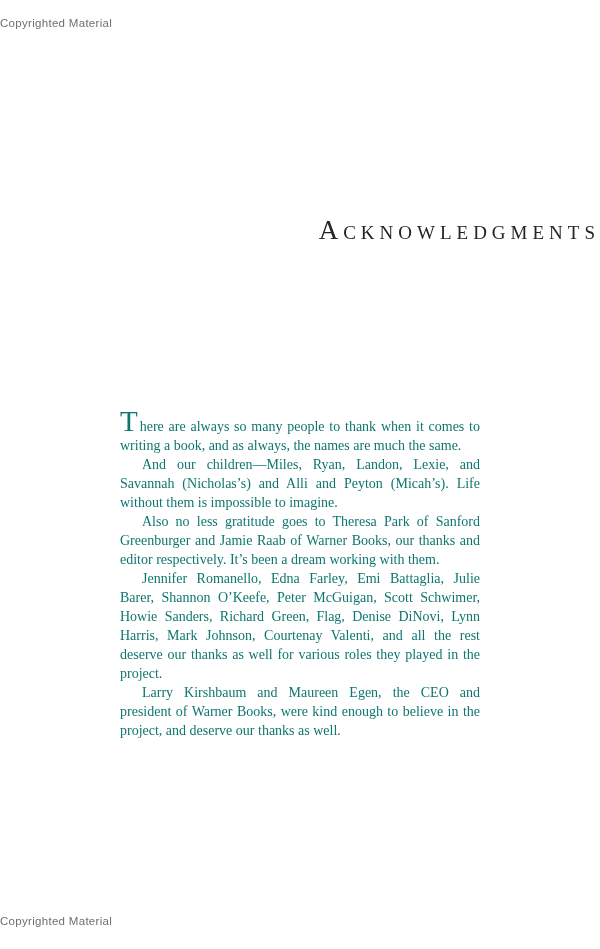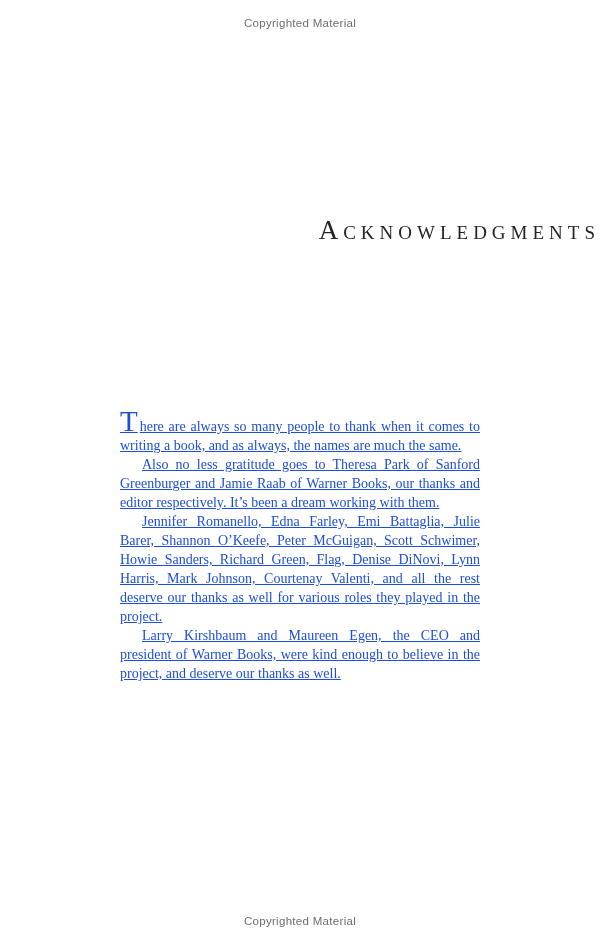--- a/index.html
+++ b/index.html
@@ -13,21 +13,20 @@
     height: 949px;
     background: #ffffff;
     font-family: "Liberation Serif", serif;
     color: #1c1c1c;
     overflow: hidden;
   }
   .notice {
     position: absolute;
     left: 0;
     width: 100%;
-    text-align: center;
     font-family: "Liberation Sans", sans-serif;
     font-size: 11.5px;
     color: #6f6f6f;
     letter-spacing: 0.3px;
   }
   .notice-top { top: 17px; }
   .notice-bottom { top: 915px; }
   .heading {
     position: absolute;
     top: 215px;
@@ -44,22 +43,21 @@
     font-size: 27px;
   }
   .body-text {
     position: absolute;
     top: 412px;
     left: 120px;
     width: 360px;
     font-size: 14px;
     line-height: 19px;
     text-align: justify;
-    color: #1d4ed8;
-    text-decoration: underline;
+    color: #0f766e;
   }
   .para { margin: 0; }
   .para.indent { text-indent: 22px; }
   .initial {
     font-size: 29px;
     line-height: 19px;
     padding-right: 2px;
   }
 </style>
 </head>
@@ -69,20 +67,21 @@
 
   <div class="notice notice-top">Copyrighted Material</div>
 
   <h1 class="heading">ACKNOWLEDGMENTS</h1>
 
   <div class="body-text">
 
     <p class="para"><span class="initial">T</span><span>here are always so many people to thank when it comes to writing a book, and as always, the names are much the same.</span></p>
 
 
+    <p class="para indent">And our children—Miles, Ryan, Landon, Lexie, and Savannah (Nicholas’s) and Alli and Peyton (Micah’s). Life without them is impossible to imagine.</p>
 
     <p class="para indent">Also no less gratitude goes to Theresa Park of Sanford Greenburger and Jamie Raab of Warner Books, our thanks and editor respectively. It’s been a dream working with them.</p>
 
     <p class="para indent">Jennifer Romanello, Edna Farley, Emi Battaglia, Julie Barer, Shannon O’Keefe, Peter McGuigan, Scott Schwimer, Howie Sanders, Richard Green, Flag, Denise DiNovi, Lynn Harris, Mark Johnson, Courtenay Valenti, and all the rest deserve our thanks as well for various roles they played in the project.</p>
 
     <p class="para indent">Larry Kirshbaum and Maureen Egen, the CEO and president of Warner Books, were kind enough to believe in the project, and deserve our thanks as well.</p>
 
   </div>
 
   <div class="notice notice-bottom">Copyrighted Material</div>

